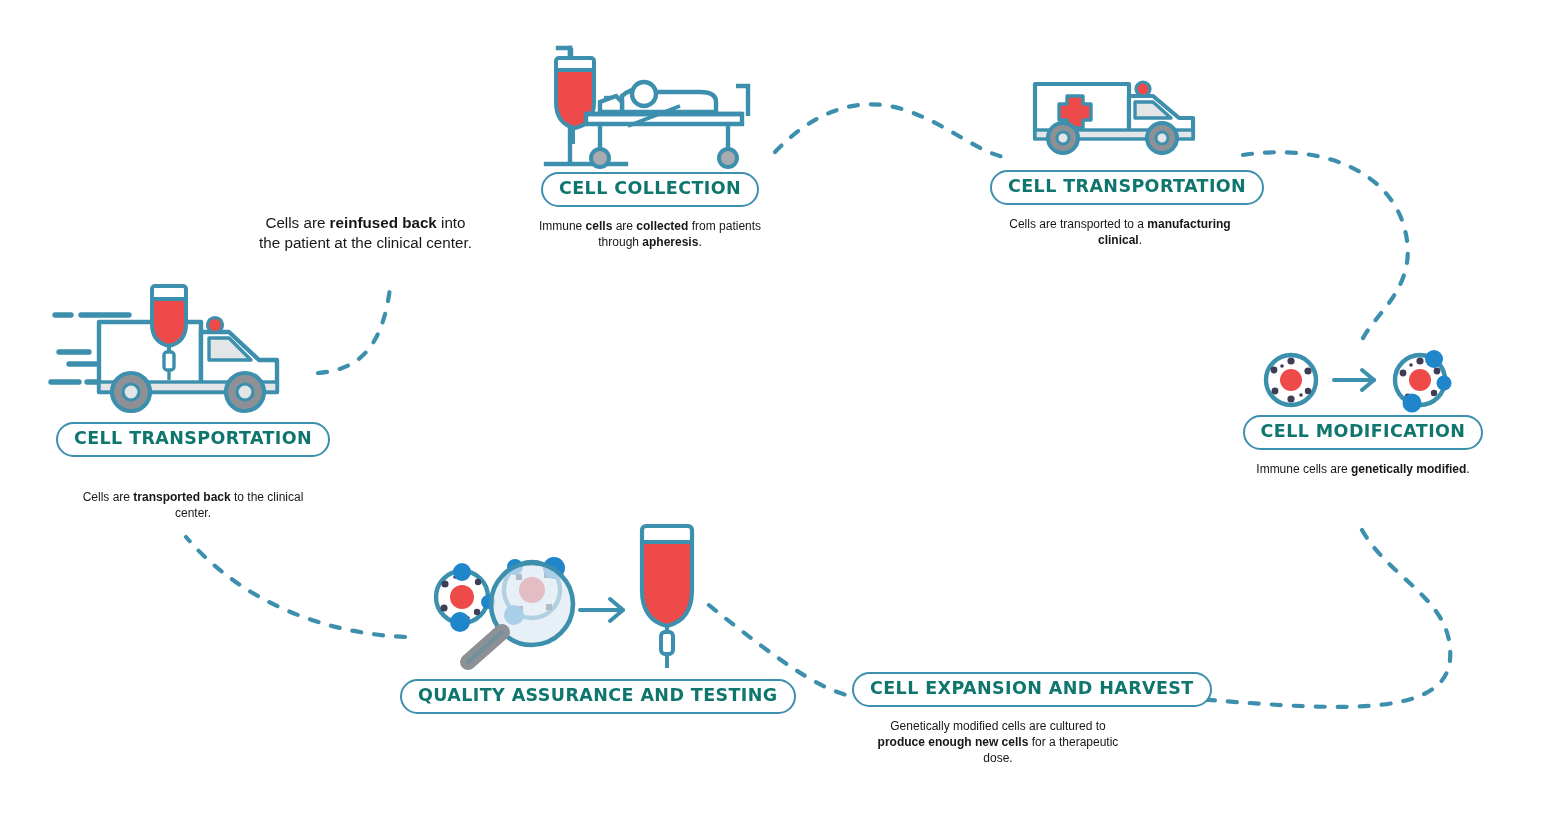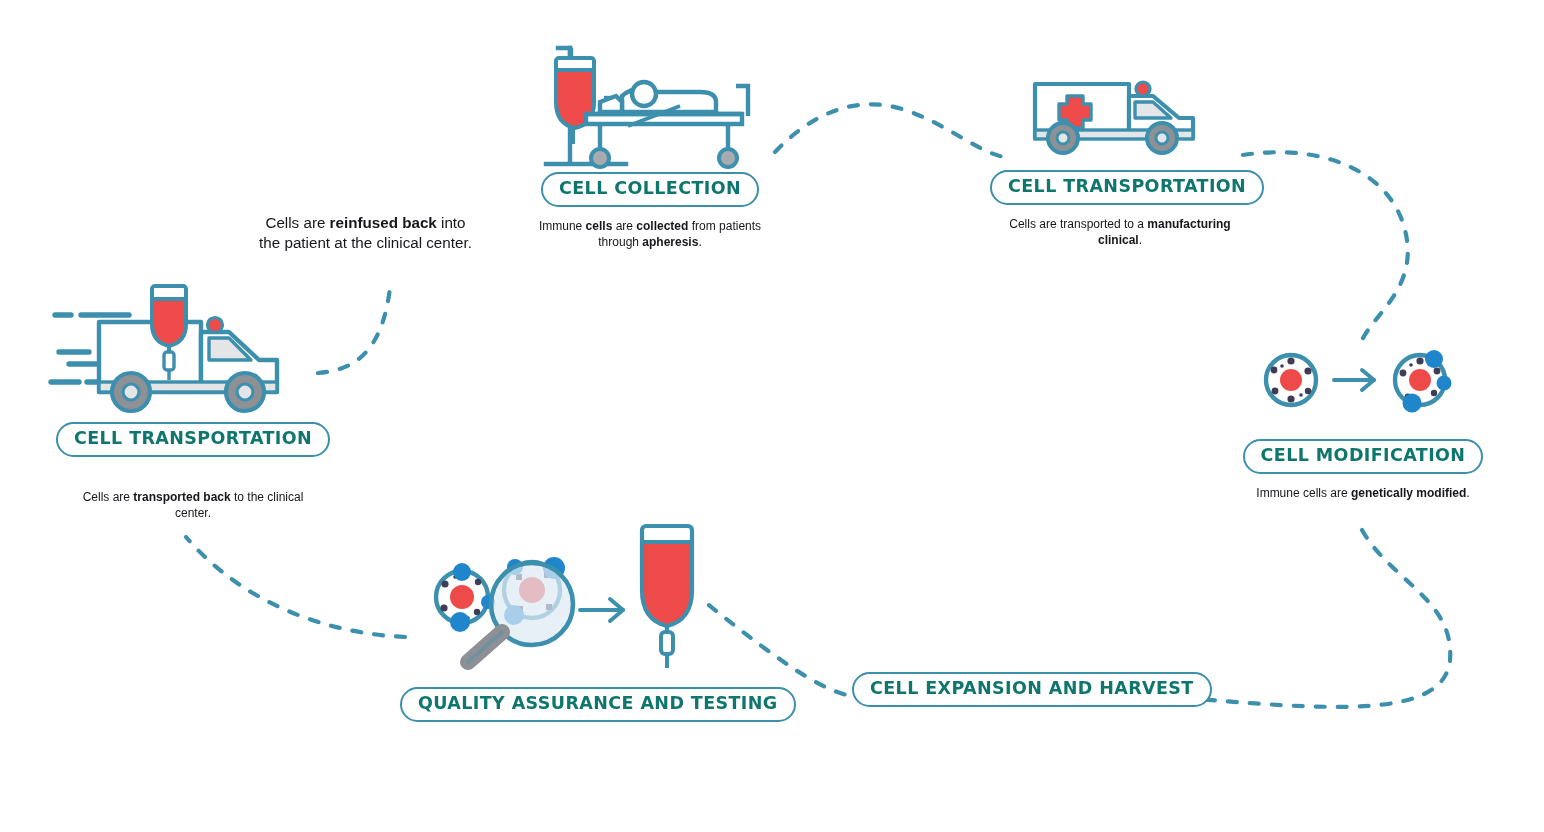--- a/index.html
+++ b/index.html
@@ -215,32 +215,36 @@
           <circle cx="150" cy="52" r="3.4" fill="#3f3d56"></circle>
           <circle cx="145" cy="28" r="3.4" fill="#3f3d56"></circle>
           <circle cx="153" cy="20" r="1.8" fill="#3f3d56"></circle>
 
           <circle cx="176" cy="14" r="9" fill="#1f86cc"></circle>
           <circle cx="186" cy="38" r="7.5" fill="#1f86cc"></circle>
           <circle cx="154" cy="58" r="9.5" fill="#1f86cc"></circle>
         </g>
       </svg>
     </div>
-    <div class="pill" style="margin-top:24px;">
+    <div class="pill" style="margin-top:0;">
       <span class="pill-label">CELL MODIFICATION</span>
     </div>
     <div class="caption">
       Immune cells are <b>genetically modified</b>.
       <span class="sr">Immune cells are genetically modified.</span>
     </div>
   </div>
 
   <div class="step" id="step-expansion">
     <div class="pill">
       <span class="pill-label">CELL EXPANSION AND HARVEST</span>
+    </div>
+    <div class="caption" style="padding:0 22px;">
+      Genetically modified cells are cultured to <b>produce enough new cells</b> for a therapeutic dose.
+      <span class="sr">Genetically modified cells are cultured to produce enough new cells for a therapeutic dose.</span>
     </div>
   </div>
 
   <div class="step" id="step-quality">
     <div class="icon-box" style="width:300px;height:155px;">
       <svg width="300" height="155" viewBox="0 0 300 155">
 
         <g>
           <rect x="222" y="6" width="50" height="18" rx="4" fill="#ffffff" stroke="#3d8fae" stroke-width="4.2"></rect>
           <path d="M222,22 L272,22 L272,70 Q272,100 247,106 Q222,100 222,70 Z" fill="#ef4a4a" stroke="#3d8fae" stroke-width="4.2"></path>
@@ -280,21 +284,21 @@
           <circle cx="94" cy="95" r="10" fill="#1f86cc"></circle>
         </g>
 
         <g>
           <circle cx="112" cy="84" r="41" fill="#dfeaf4" fill-opacity="0.72" stroke="#3d8fae" stroke-width="4.6"></circle>
           <path d="M82,112 L48,142" stroke="#8d9196" stroke-width="16" stroke-linecap="round"></path>
           <path d="M82,112 L48,142" stroke="#3d8fae" stroke-width="4" stroke-linecap="round" fill="none" opacity="0.35"></path>
         </g>
       </svg>
     </div>
-    <div class="pill" style="margin-top:12px;">
+    <div class="pill" style="margin-top:4px;">
       <span class="pill-label">QUALITY ASSURANCE AND TESTING</span>
     </div>
   </div>
 
   <div class="step" id="step-transport-back">
     <div class="icon-box" style="width:300px;height:140px;">
       <svg width="300" height="140" viewBox="0 0 300 140">
 
         <g stroke="#3d8fae" stroke-width="5.4" stroke-linecap="round">
           <path d="M12,35 L28,35"></path>

